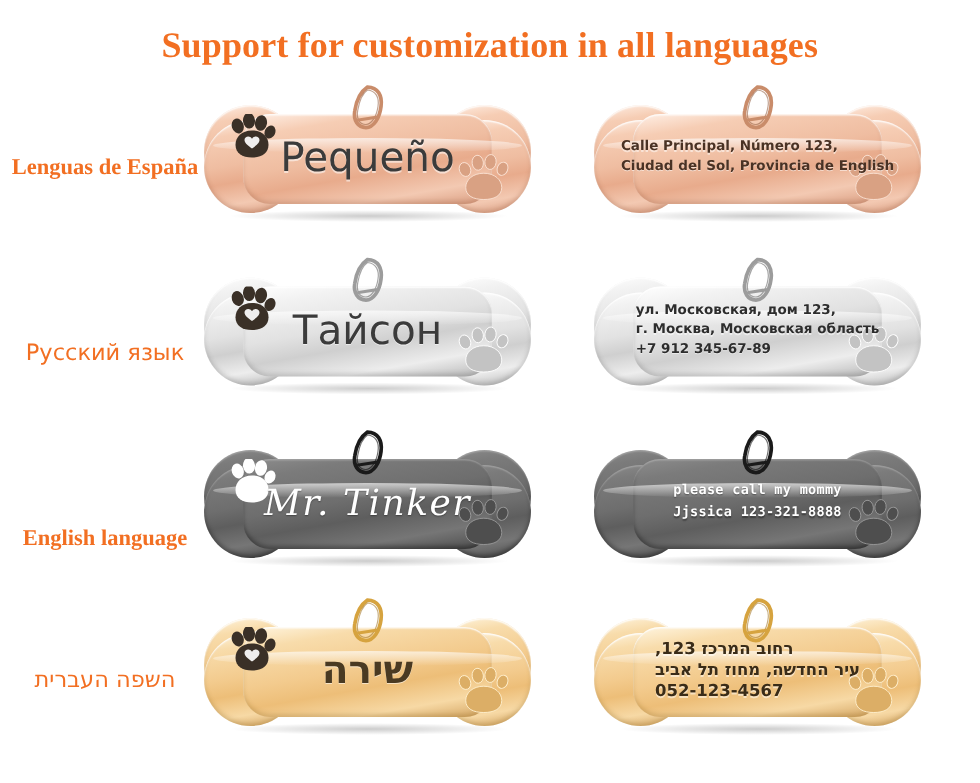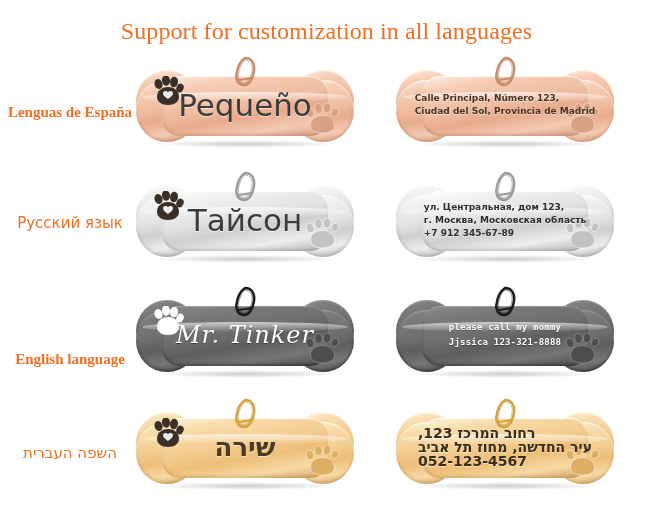--- a/index.html
+++ b/index.html
@@ -10,42 +10,42 @@
     overflow:hidden;
     position:relative;
   }
   #page{position:relative;width:653px;height:522px;}
 
   
   .heading{
     position:absolute;top:18px;left:0;width:653px;
     text-align:center;
     font-family:"Liberation Serif",serif;
-    font-weight:normal;
+    font-weight:bold;
     font-size:24px;
     color:#f26f22;
     letter-spacing:.1px;
     white-space:nowrap;
   }
 
   
   .row{position:absolute;left:0;width:653px;height:114px;}
   .row-label{
     position:absolute;left:0;width:140px;
     text-align:center;
     color:#f26f22;
     white-space:nowrap;
   }
   .row-label.serif{
     font-family:"Liberation Serif",serif;
     font-weight:bold;font-size:15px;
   }
   .row-label.sans{
     font-family:"DejaVu Sans",sans-serif;
-    font-weight:400;font-size:15px;
+    font-weight:400;font-size:15px;margin-top:12px;
   }
   .row-label.heb{
     font-family:"DejaVu Sans",sans-serif;
     font-weight:400;font-size:15px;direction:rtl;
   }
 
   
   .tag{
     position:absolute;
     width:218px;height:86px;
@@ -105,21 +105,21 @@
   .paw-cut{position:absolute;left:168px;top:40px;width:38px;height:32px;}
 
   
   .engrave{
     position:absolute;left:0;top:0;width:218px;height:86px;
     display:flex;align-items:center;justify-content:center;
     pointer-events:none;
   }
   .engrave .name{
     font-family:"DejaVu Sans",sans-serif;
-    font-size:31px;font-weight:400;
+    font-size:27px;font-weight:400;
     color:#3b3b3b;
     text-shadow:0 1px 0 rgba(255,255,255,.55);
     white-space:nowrap;
   }
   .engrave .name.script{
     font-family:"DejaVu Serif",serif;
     font-style:italic;font-size:24px;
     color:#ffffff;
     text-shadow:0 1px 1px rgba(0,0,0,.35);
     letter-spacing:1px;
@@ -132,21 +132,21 @@
     text-align:left;line-height:13px;
     font-family:"DejaVu Sans",sans-serif;
     font-size:9px;font-weight:700;
     color:#4a3224;
     text-shadow:0 1px 0 rgba(255,255,255,.5);
     white-space:nowrap;
   }
   .addr.dark{color:#ffffff;text-shadow:0 1px 1px rgba(0,0,0,.4);
     font-family:"DejaVu Sans Mono",monospace;font-size:9px;letter-spacing:.2px;line-height:15px;}
   .addr.silver-txt{color:#2d2d2d;}
-  .addr.heb{direction:rtl;color:#3a2c18;font-size:14px;line-height:14px;}
+  .addr.heb{direction:rtl;color:#3a2c18;font-size:11px;line-height:14px;}
   .addr .line{display:block;}
 </style>
 </head>
 <body>
 
 <div id="page">
 
   <div class="heading">Support for customization in all languages</div>
 
   <div id="rows-host">
@@ -208,21 +208,21 @@
                 <ellipse cx="12" cy="22" rx="7.5" ry="9.5" transform="rotate(-20 12 22)"></ellipse>
                 <ellipse cx="29" cy="13" rx="7.5" ry="10" transform="rotate(-6 29 13)"></ellipse>
                 <ellipse cx="46" cy="12" rx="7.5" ry="10" transform="rotate(6 46 12)"></ellipse>
                 <ellipse cx="62" cy="21" rx="7" ry="9" transform="rotate(22 62 21)"></ellipse>
                 <path d="M37 27c15 0 24 9 24 19 0 11-10 16-24 16s-24-5-24-16c0-10 9-19 24-19z"></path>
               </g>
             </svg></div>
           <div class="engrave">
             <div class="addr">
               <span class="line">Calle Principal, Número 123,</span>
-              <span class="line">Ciudad del Sol, Provincia de Madrid</span>
+              <span class="line">Ciudad del Sol, Provincia de English</span>
             </div>
           </div>
         </div>
       </div>
       <div class="row" style="top: 177px;">
         <div class="row-label sans" style="top: 37px;">Русский язык</div>
         <div class="tag left">
           <div class="bone silver">
             <div class="lobe tl"></div>
             <div class="lobe bl"></div>
@@ -277,21 +277,21 @@
               <g fill="#c3c3c3" stroke="#ffffff" stroke-width="1.2">
                 <ellipse cx="12" cy="22" rx="7.5" ry="9.5" transform="rotate(-20 12 22)"></ellipse>
                 <ellipse cx="29" cy="13" rx="7.5" ry="10" transform="rotate(-6 29 13)"></ellipse>
                 <ellipse cx="46" cy="12" rx="7.5" ry="10" transform="rotate(6 46 12)"></ellipse>
                 <ellipse cx="62" cy="21" rx="7" ry="9" transform="rotate(22 62 21)"></ellipse>
                 <path d="M37 27c15 0 24 9 24 19 0 11-10 16-24 16s-24-5-24-16c0-10 9-19 24-19z"></path>
               </g>
             </svg></div>
           <div class="engrave">
             <div class="addr silver-txt">
-              <span class="line">ул. Центральная, дом 123,</span>
+              <span class="line">ул. Московская, дом 123,</span>
               <span class="line">г. Москва, Московская область</span>
               <span class="line">+7 912 345-67-89</span>
             </div>
           </div>
         </div>
       </div>
       <div class="row" style="top: 292px;">
         <div class="row-label serif" style="top: 43px; margin-top: 16px;">English language</div>
         <div class="tag left">
           <div class="bone black">

